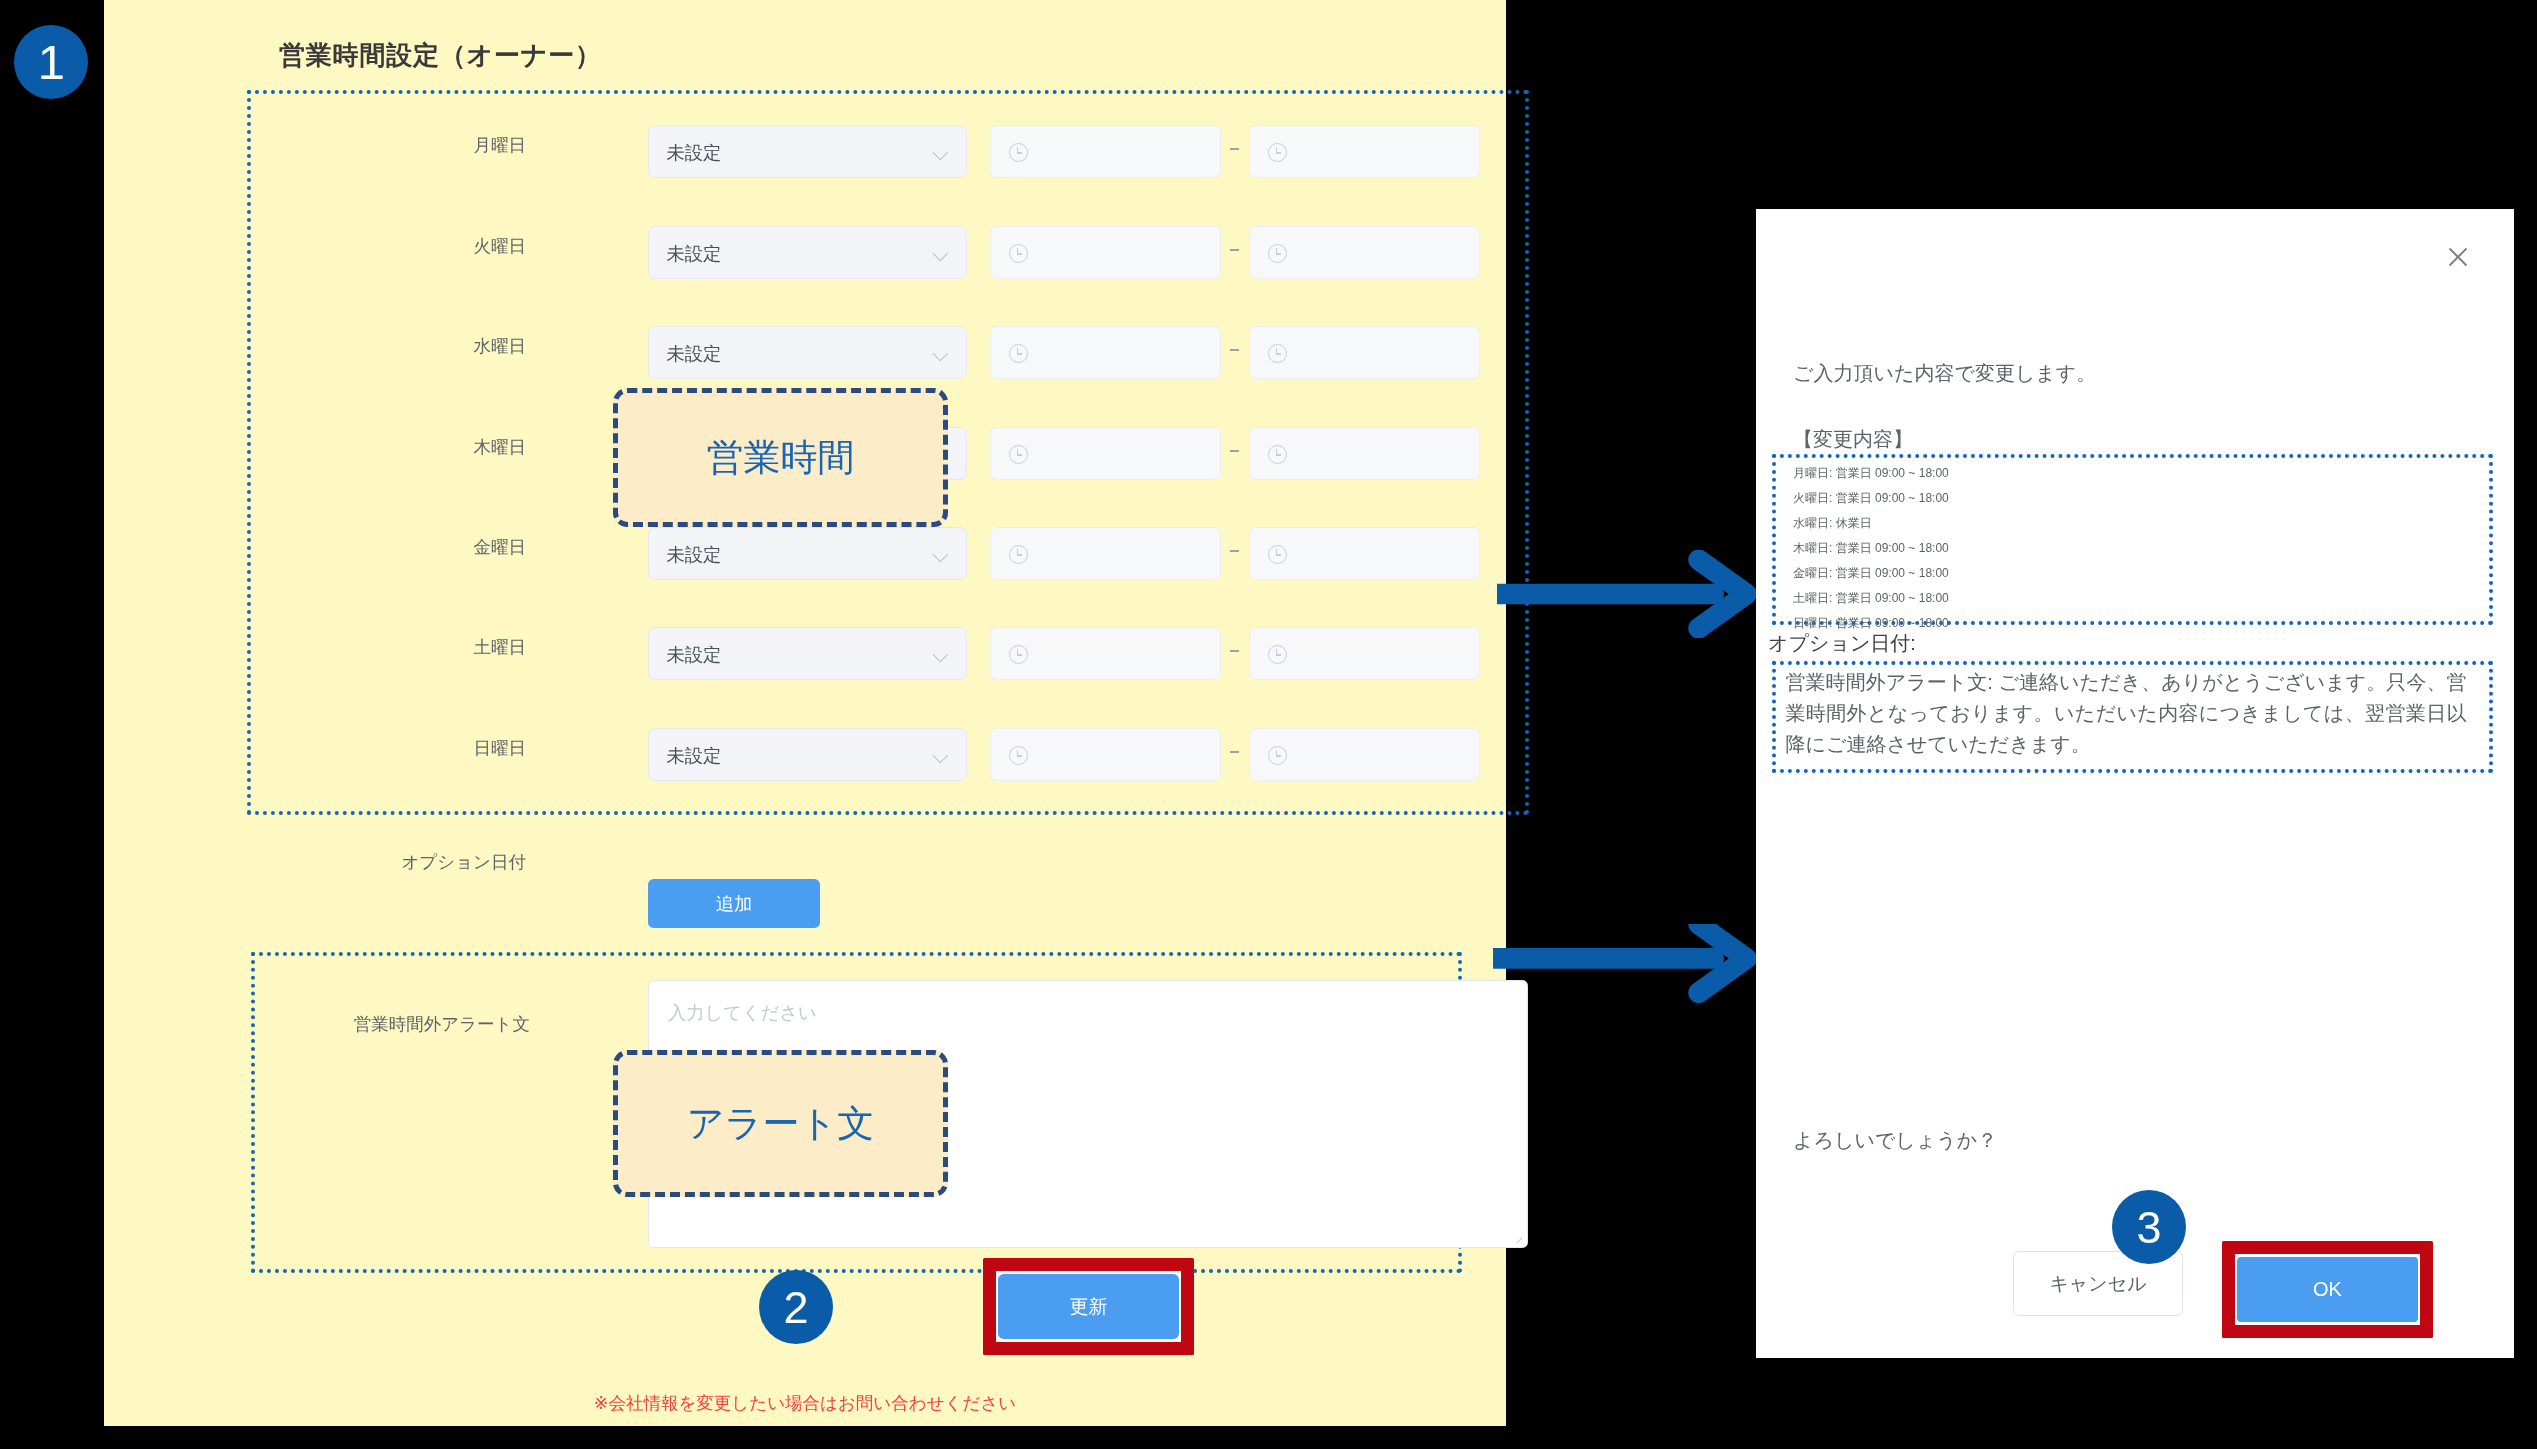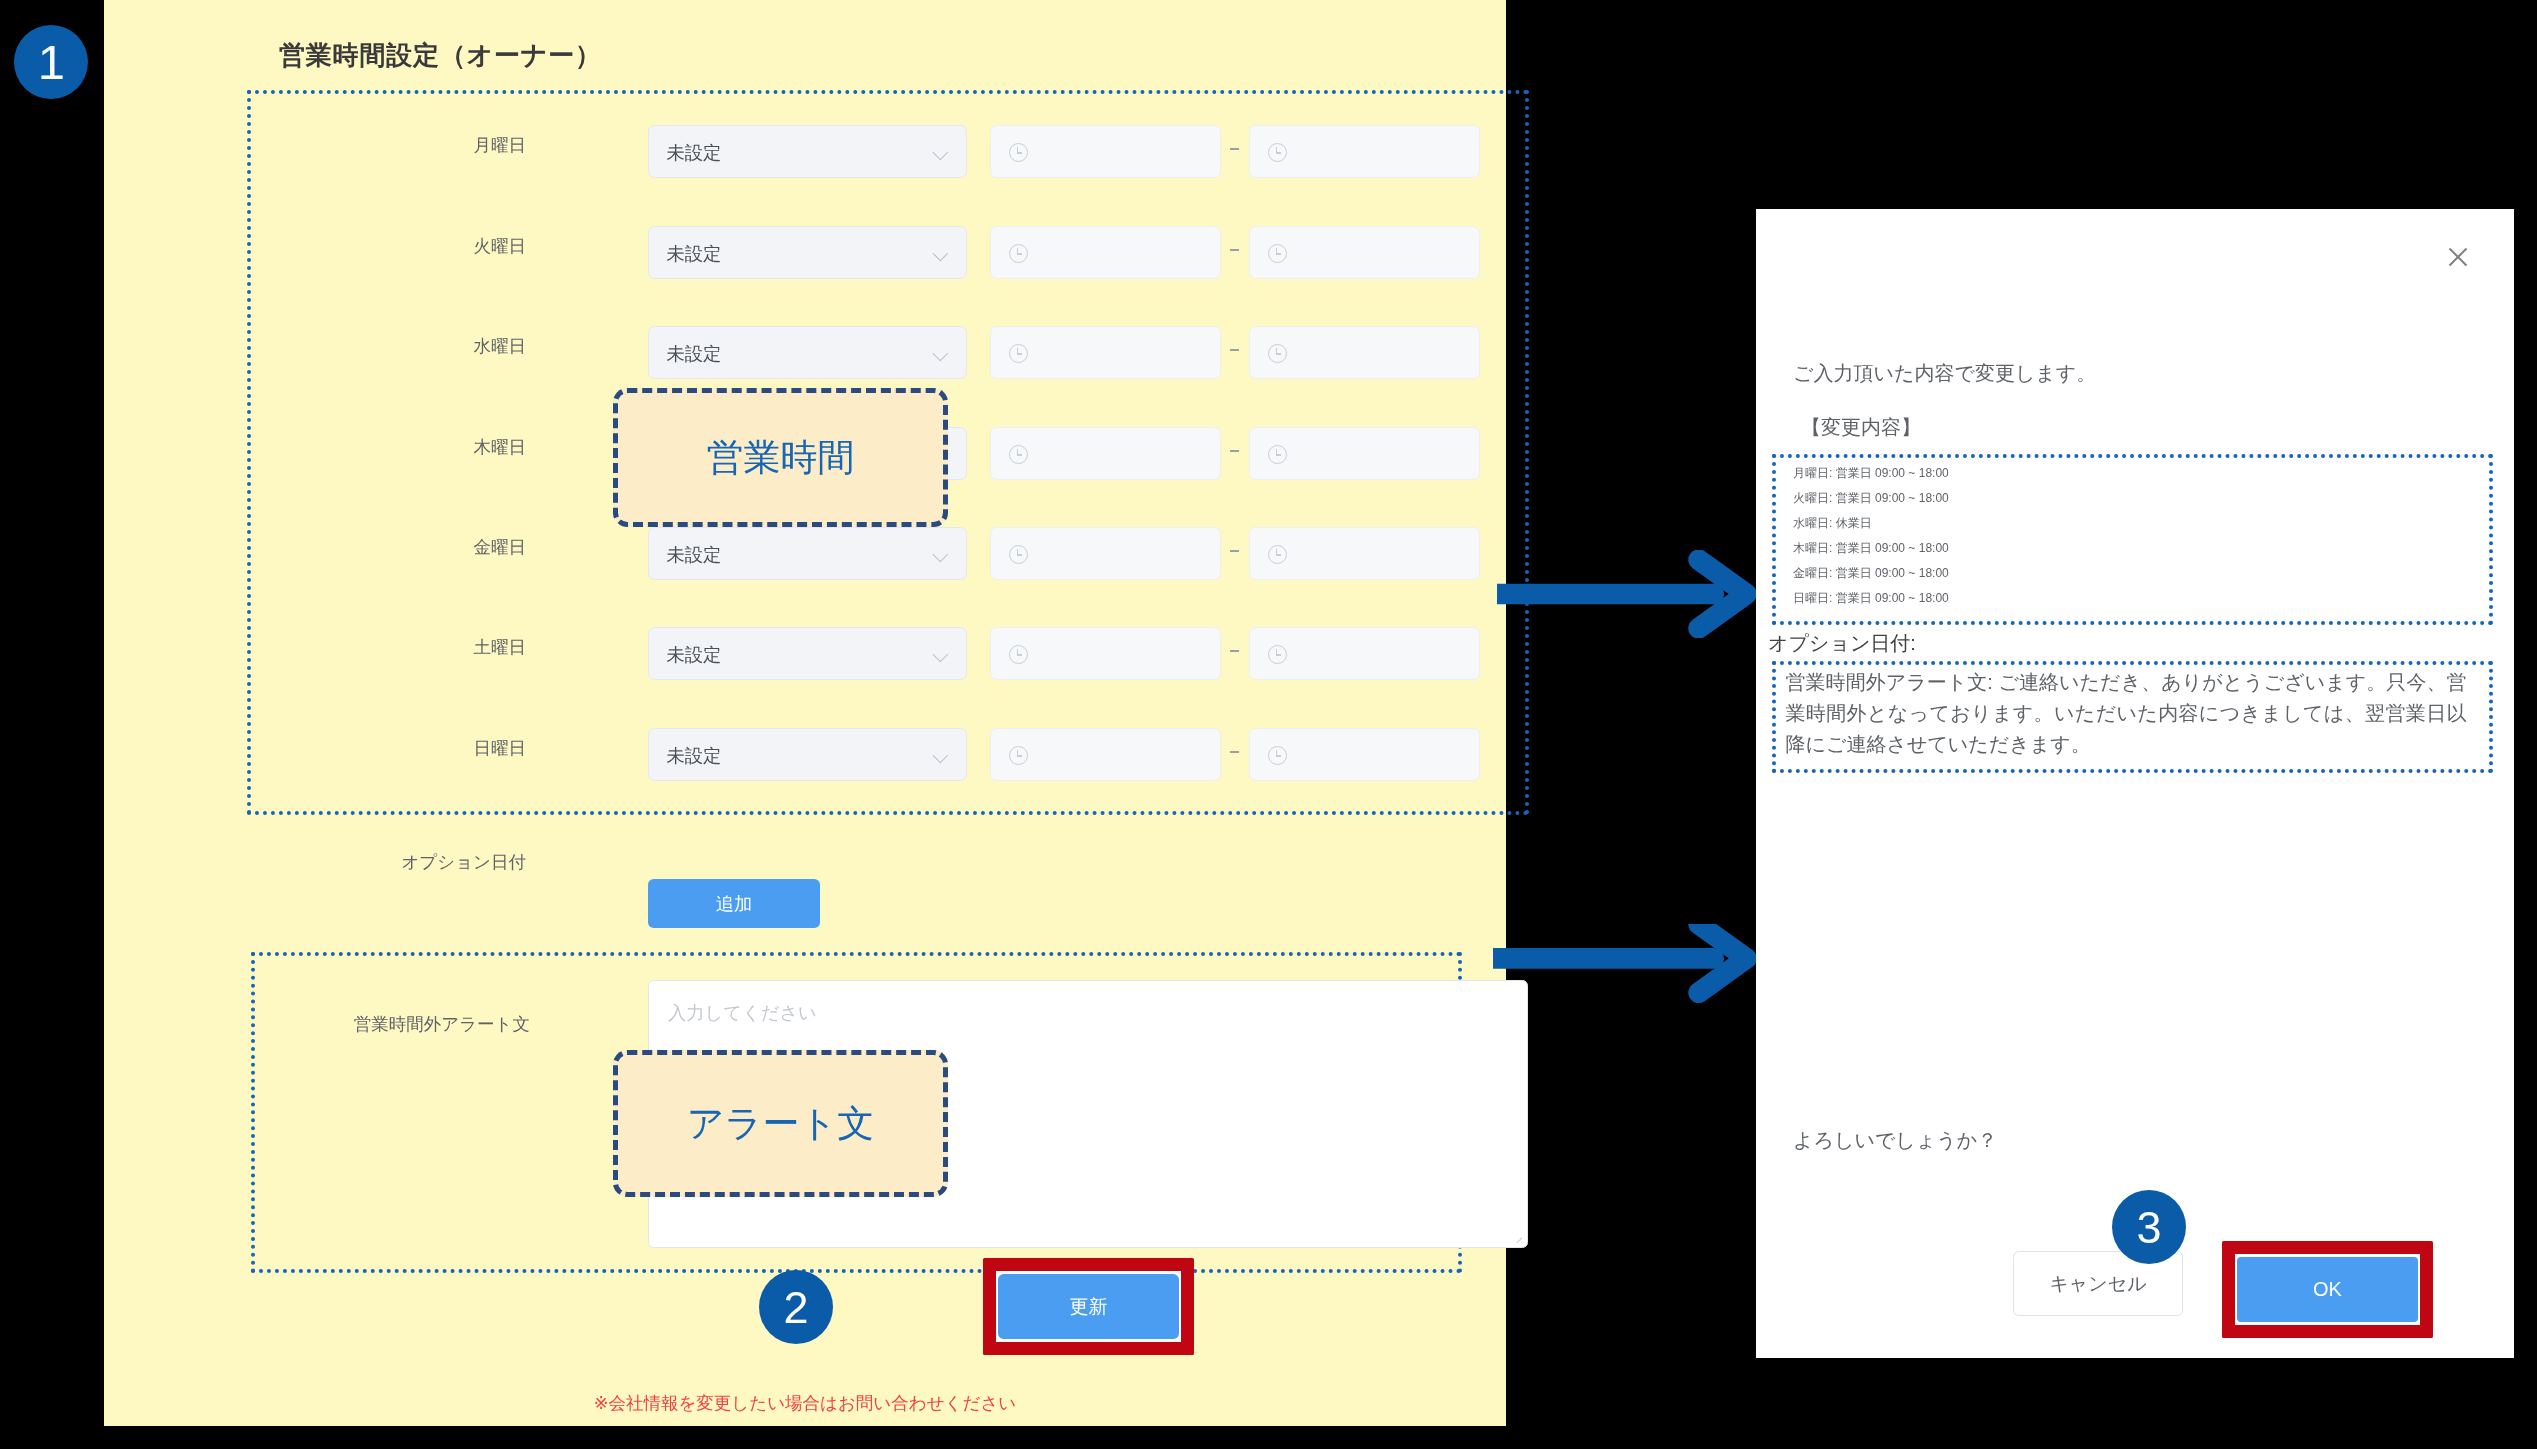--- a/index.html
+++ b/index.html
@@ -189,22 +189,22 @@
     width: 24px; height: 2px; background: #808080;
   }
   .modal-close::before { transform: rotate(45deg); }
   .modal-close::after  { transform: rotate(-45deg); }
 
   .modal-lead {
     position: absolute; left: 37px; top: 151px;
     font-size: 20px; color: #5e6267;
   }
   .modal-section-head {
-    position: absolute; left: 37px; top: 205px;
-    font-size: 20px; color: #5e6267; margin-left: 8px;
+    position: absolute; left: 37px; top: 217px;
+    font-size: 20px; color: #5e6267;
   }
 
   
   #frame-daylist {
     position: absolute; left: 16px; top: 245px;
     width: 721px; height: 171px;
     border: 4px dotted #1565b8;
     pointer-events: none;
   }
   .modal-daylist {
@@ -404,20 +404,21 @@
     <div class="modal-lead">ご入力頂いた内容で変更します。</div>
     <div class="modal-section-head">【変更内容】</div>
 
     <div id="frame-daylist"></div>
     <div class="modal-daylist" id="modal-daylist">
         <div class="dl-item">月曜日: 営業日 09:00 ~ 18:00</div>
         <div class="dl-item">火曜日: 営業日 09:00 ~ 18:00</div>
         <div class="dl-item">水曜日: 休業日</div>
         <div class="dl-item">木曜日: 営業日 09:00 ~ 18:00</div>
         <div class="dl-item">金曜日: 営業日 09:00 ~ 18:00</div>
+        <div class="dl-item">土曜日: 営業日 09:00 ~ 18:00</div>
         <div class="dl-item">日曜日: 営業日 09:00 ~ 18:00</div>
       </div>
 
     <div class="modal-optdate">オプション日付:</div>
 
     <div id="frame-alerttext"></div>
     <div class="modal-alerttext">営業時間外アラート文: ご連絡いただき、ありがとうございます。只今、営業時間外となっております。いただいた内容につきましては、翌営業日以降にご連絡させていただきます。</div>
 
     <div class="modal-confirm">よろしいでしょうか？</div>
   </div>

